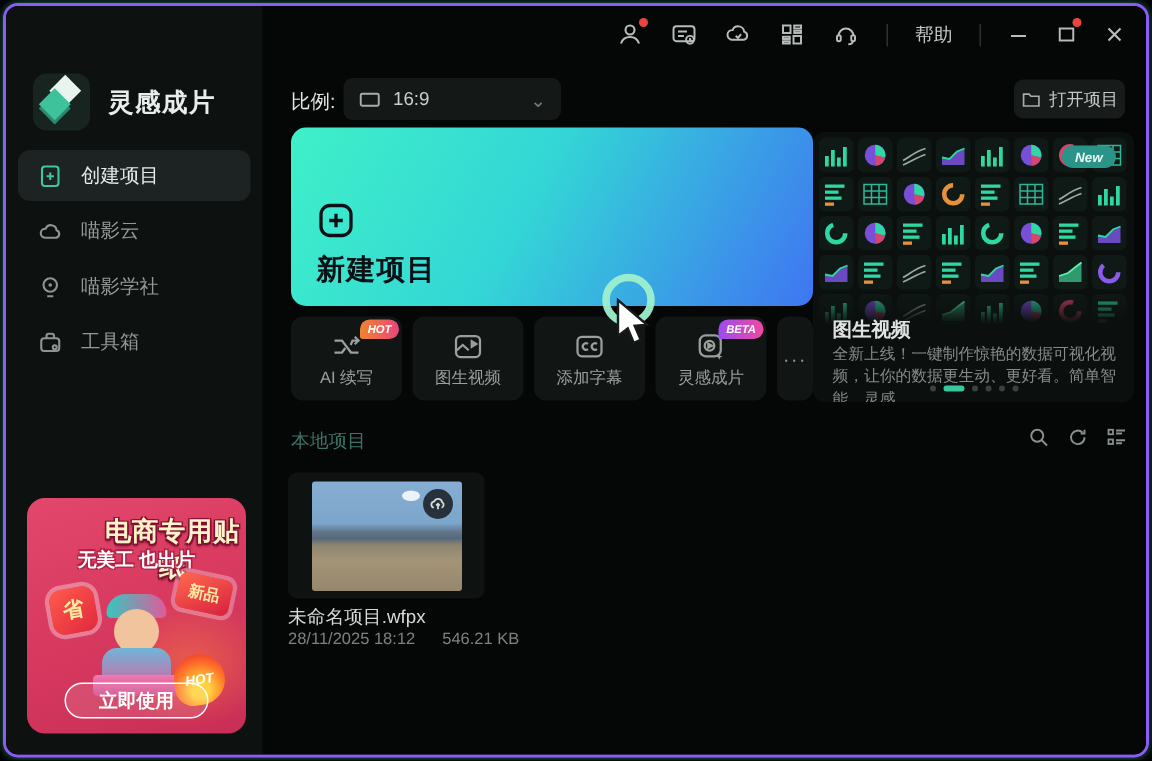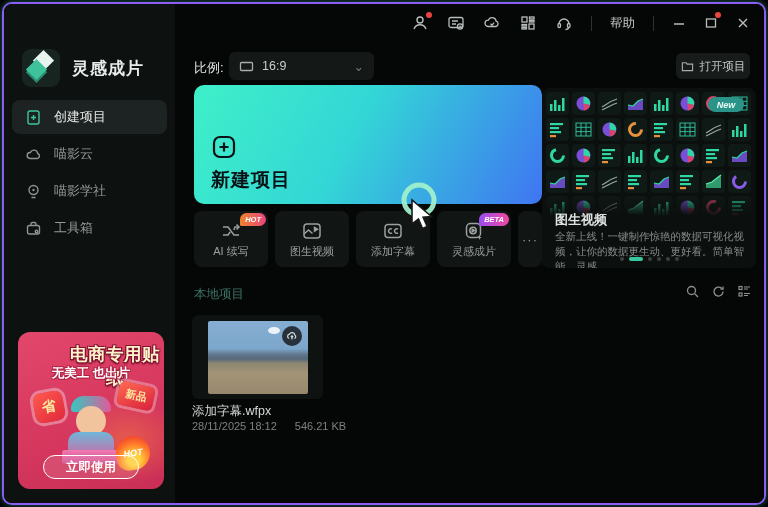--- a/index.html
+++ b/index.html
@@ -663,21 +663,21 @@
       <div class="thumb">
         <div class="cloud-blob"></div>
         <div class="upload-ic">
           <svg viewBox="0 0 12 12" fill="none" stroke="currentColor" stroke-width="1.2">
               <path d="M3.2 8.5a2.2 2.2 0 0 1 .3-4.3 2.8 2.8 0 0 1 5.3.7 2 2 0 0 1-.4 3.6"></path>
               <path d="M6 9.5V6M4.8 7l1.2-1.2L7.2 7"></path>
             </svg>
         </div>
       </div>
     </div>
-    <div class="proj-name">添加字幕.wfpx</div>
+    <div class="proj-name">未命名项目.wfpx</div>
     <div class="proj-meta">
       <span>28/11/2025 18:12</span>
       <span>546.21 KB</span>
     </div>
   </div>
 
   <svg class="cursor-wrap" width="764" height="503">
     <circle cx="415" cy="196" r="15" fill="none" stroke="#9ef0cc" stroke-width="5" opacity="0.95"></circle>
     <path d="M408 196 l0 24 l6.5 -5 l4 9.5 l4.6 -2 l-4 -9.3 l8.3 -0.7 z" fill="#ffffff" stroke="#1a1a1a" stroke-width="1.6"></path>
   </svg>

